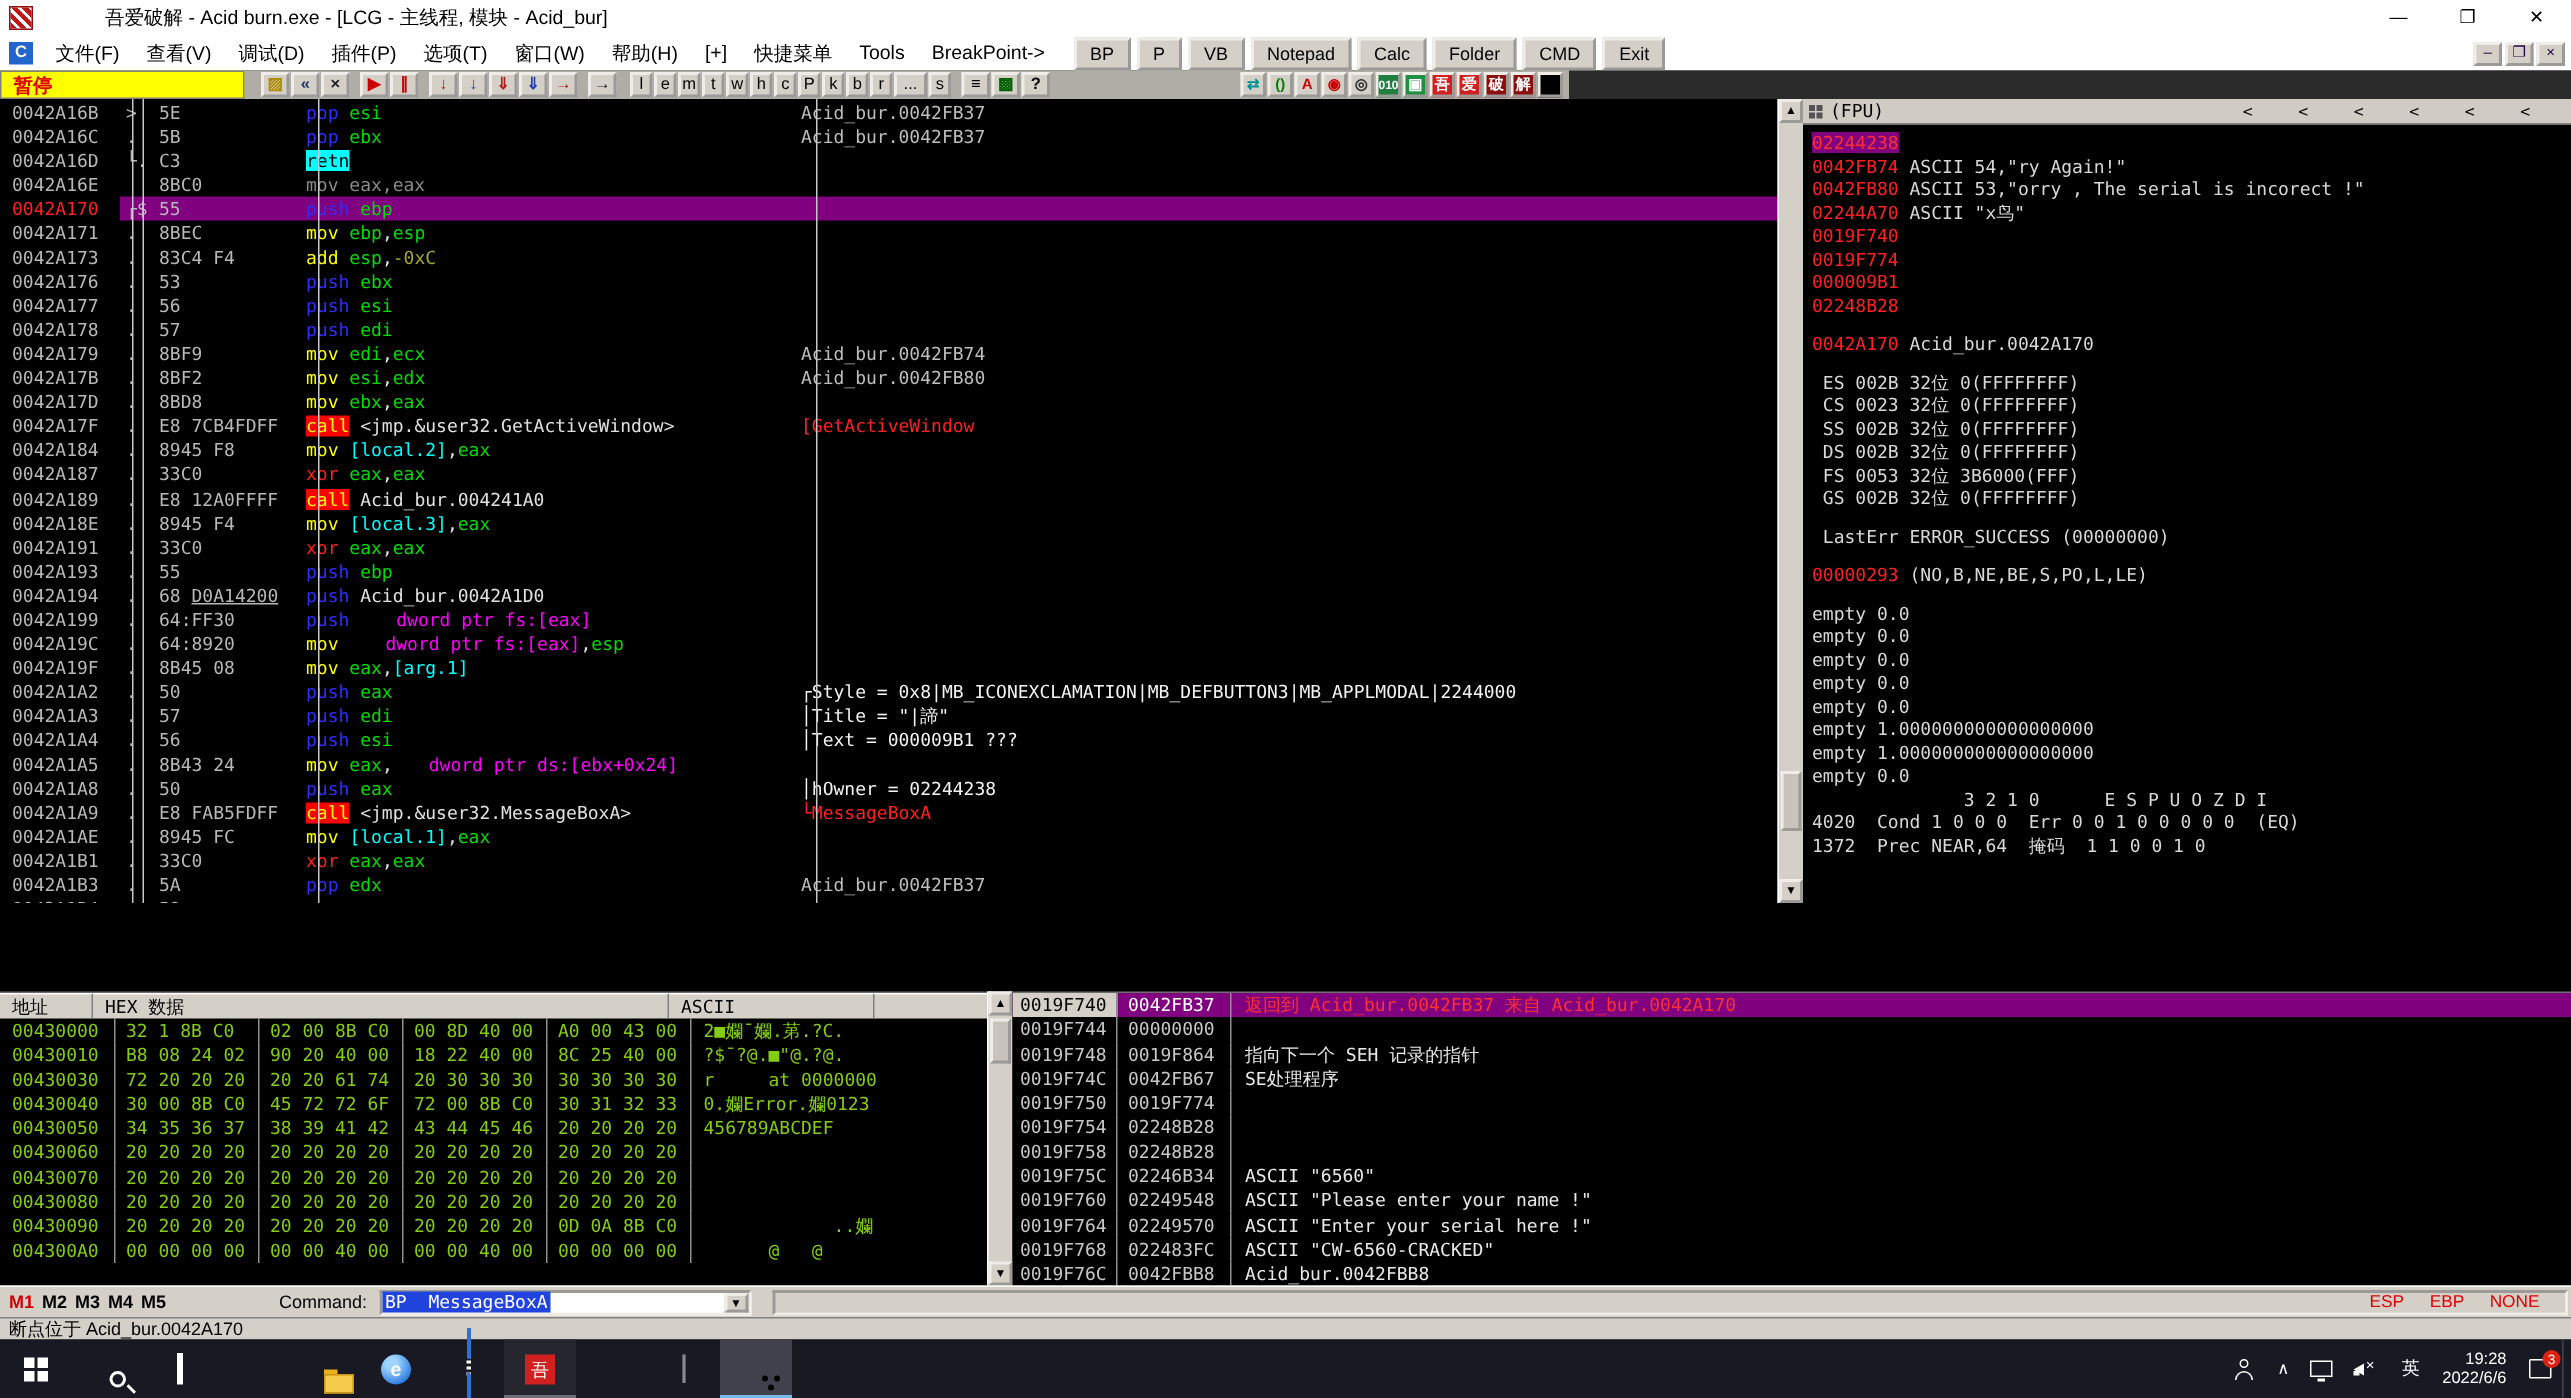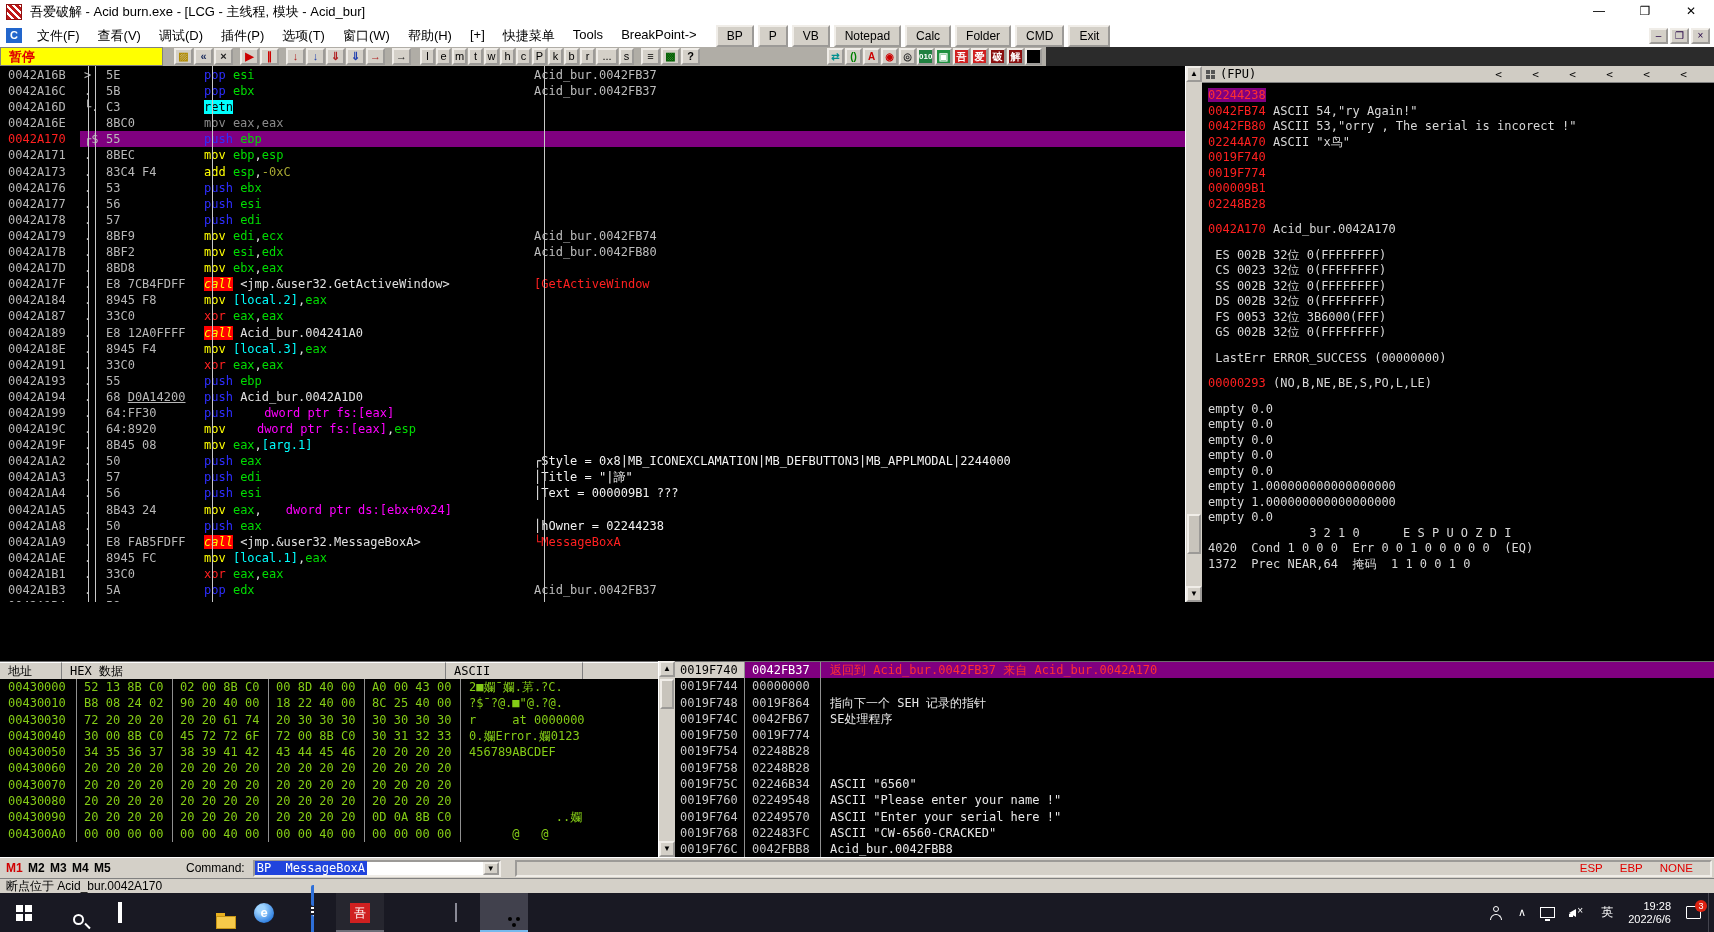--- a/index.html
+++ b/index.html
@@ -1,21 +1,21 @@
 <!DOCTYPE html>
 <html><head>
 <meta charset="utf-8">
 <style>
   html,body{margin:0;padding:0;background:#333;}
   *{box-sizing:border-box;}
   .screen{position:relative;width:1714px;height:932px;background:#000;overflow:hidden;
           font-family:"Liberation Sans",sans-serif;-webkit-font-smoothing:none;}
   
   .titlebar{position:absolute;left:0;top:0;width:1714px;height:24px;background:#fff;
-            display:flex;align-items:center;padding-left:6px;}
+            display:flex;align-items:center;padding-left:6px;gap:40px;}
   .app-icon{width:16px;height:16px;background:
       repeating-linear-gradient(45deg,#c01818 0 3px,#fff 3px 5px);border:1px solid #901010;}
   .title-text{margin-left:8px;font-size:13px;color:#000;}
   .win-controls{margin-left:auto;display:flex;}
   .win-btn{width:46px;height:24px;text-align:center;line-height:22px;font-size:12px;color:#000;cursor:default;}
   
   .menubar{position:absolute;left:0;top:24px;width:1714px;height:23px;background:#fff;
            display:flex;align-items:center;font-size:13px;color:#000;}
   .mdi-icon{width:16px;height:15px;background:#2266cc;color:#fff;font-weight:bold;font-size:11px;
             text-align:center;line-height:15px;margin:0 6px 0 6px;}
@@ -50,21 +50,21 @@
   .drest{flex:1;display:flex;}
   .dsel .drest{background:#800080;}
   .dm{width:26px;padding-left:4px;color:#b8b8b8;flex:none;}
   .db{width:98px;color:#b8b8b8;flex:none;}
   .dbu{text-decoration:underline;}
   .di{width:330px;flex:none;}
   .dc{flex:1;overflow:hidden;}
   .tk-b{color:#2e2eff;}.tk-y{color:#ffff00;}.tk-r{color:#ff2020;}.tk-g{color:#00dd00;}
   .tk-c{color:#00ffff;}.tk-m{color:#ff00ff;margin-left:24px;}.tk-o{color:#a8a832;}.tk-w{color:#e0e0e0;}
   .tk-gy{color:#8a8a8a;}
-  .tk-call{background:#ff0000;color:#ffff00;font-style:italic;}
+  .tk-call{background:#ff0000;color:#ffff00;}
   .tk-retn{background:#00ffff;color:#000;}
   .ck-gy{color:#bdbdbd;}.ck-red{color:#ff2020;}.ck-w{color:#f2f2f2;}
   
   .vsb{position:absolute;background:#d4d0c8;border-left:1px solid #fff;}
   .sb-btn{position:absolute;left:0;right:0;height:16px;background:#d4d0c8;border:2px outset #f0ede8;
           font-size:8px;text-align:center;line-height:11px;color:#000;}
   .sb-thumb{position:absolute;left:1px;right:1px;background:#c8c4bc;border:2px outset #f0ede8;}
   
   .registers{position:absolute;left:1202px;top:66px;width:512px;height:595px;background:#000;overflow:hidden;}
   .reg-header{height:17px;background:#d0ccc4;border-bottom:1px solid #808080;display:flex;
@@ -348,21 +348,21 @@
 
 
   <div class="hexpane codefont">
     <div class="hex-header">
       <span class="hh" style="width:62px">地址</span>
       <span class="hh" style="width:384px">HEX 数据</span>
       <span class="hh" style="width:137px">ASCII</span>
       <span class="hh" style="flex:1;border-right:none"></span>
     </div>
     <div id="hex-rows">
-        <div class="hrow"><span class="ha">00430000</span><span class="hg">52 13 8B C0</span><span class="hg">02 00 8B C0</span><span class="hg">00 8D 40 00</span><span class="hg">A0 00 43 00</span><span class="hascii">2■孄¯孄.苐.?C.</span></div>
+        <div class="hrow"><span class="ha">00430000</span><span class="hg">32 1 8B C0</span><span class="hg">02 00 8B C0</span><span class="hg">00 8D 40 00</span><span class="hg">A0 00 43 00</span><span class="hascii">2■孄¯孄.苐.?C.</span></div>
         <div class="hrow"><span class="ha">00430010</span><span class="hg">B8 08 24 02</span><span class="hg">90 20 40 00</span><span class="hg">18 22 40 00</span><span class="hg">8C 25 40 00</span><span class="hascii">?$¯?@.■"@.?@.</span></div>
         <div class="hrow"><span class="ha">00430030</span><span class="hg">72 20 20 20</span><span class="hg">20 20 61 74</span><span class="hg">20 30 30 30</span><span class="hg">30 30 30 30</span><span class="hascii">r     at 0000000</span></div>
         <div class="hrow"><span class="ha">00430040</span><span class="hg">30 00 8B C0</span><span class="hg">45 72 72 6F</span><span class="hg">72 00 8B C0</span><span class="hg">30 31 32 33</span><span class="hascii">0.孄Error.孄0123</span></div>
         <div class="hrow"><span class="ha">00430050</span><span class="hg">34 35 36 37</span><span class="hg">38 39 41 42</span><span class="hg">43 44 45 46</span><span class="hg">20 20 20 20</span><span class="hascii">456789ABCDEF</span></div>
         <div class="hrow"><span class="ha">00430060</span><span class="hg">20 20 20 20</span><span class="hg">20 20 20 20</span><span class="hg">20 20 20 20</span><span class="hg">20 20 20 20</span><span class="hascii"></span></div>
         <div class="hrow"><span class="ha">00430070</span><span class="hg">20 20 20 20</span><span class="hg">20 20 20 20</span><span class="hg">20 20 20 20</span><span class="hg">20 20 20 20</span><span class="hascii"></span></div>
         <div class="hrow"><span class="ha">00430080</span><span class="hg">20 20 20 20</span><span class="hg">20 20 20 20</span><span class="hg">20 20 20 20</span><span class="hg">20 20 20 20</span><span class="hascii"></span></div>
         <div class="hrow"><span class="ha">00430090</span><span class="hg">20 20 20 20</span><span class="hg">20 20 20 20</span><span class="hg">20 20 20 20</span><span class="hg">0D 0A 8B C0</span><span class="hascii">            ..孄</span></div>
         <div class="hrow"><span class="ha">004300A0</span><span class="hg">00 00 00 00</span><span class="hg">00 00 40 00</span><span class="hg">00 00 40 00</span><span class="hg">00 00 00 00</span><span class="hascii">      @   @     </span></div>
       </div>

